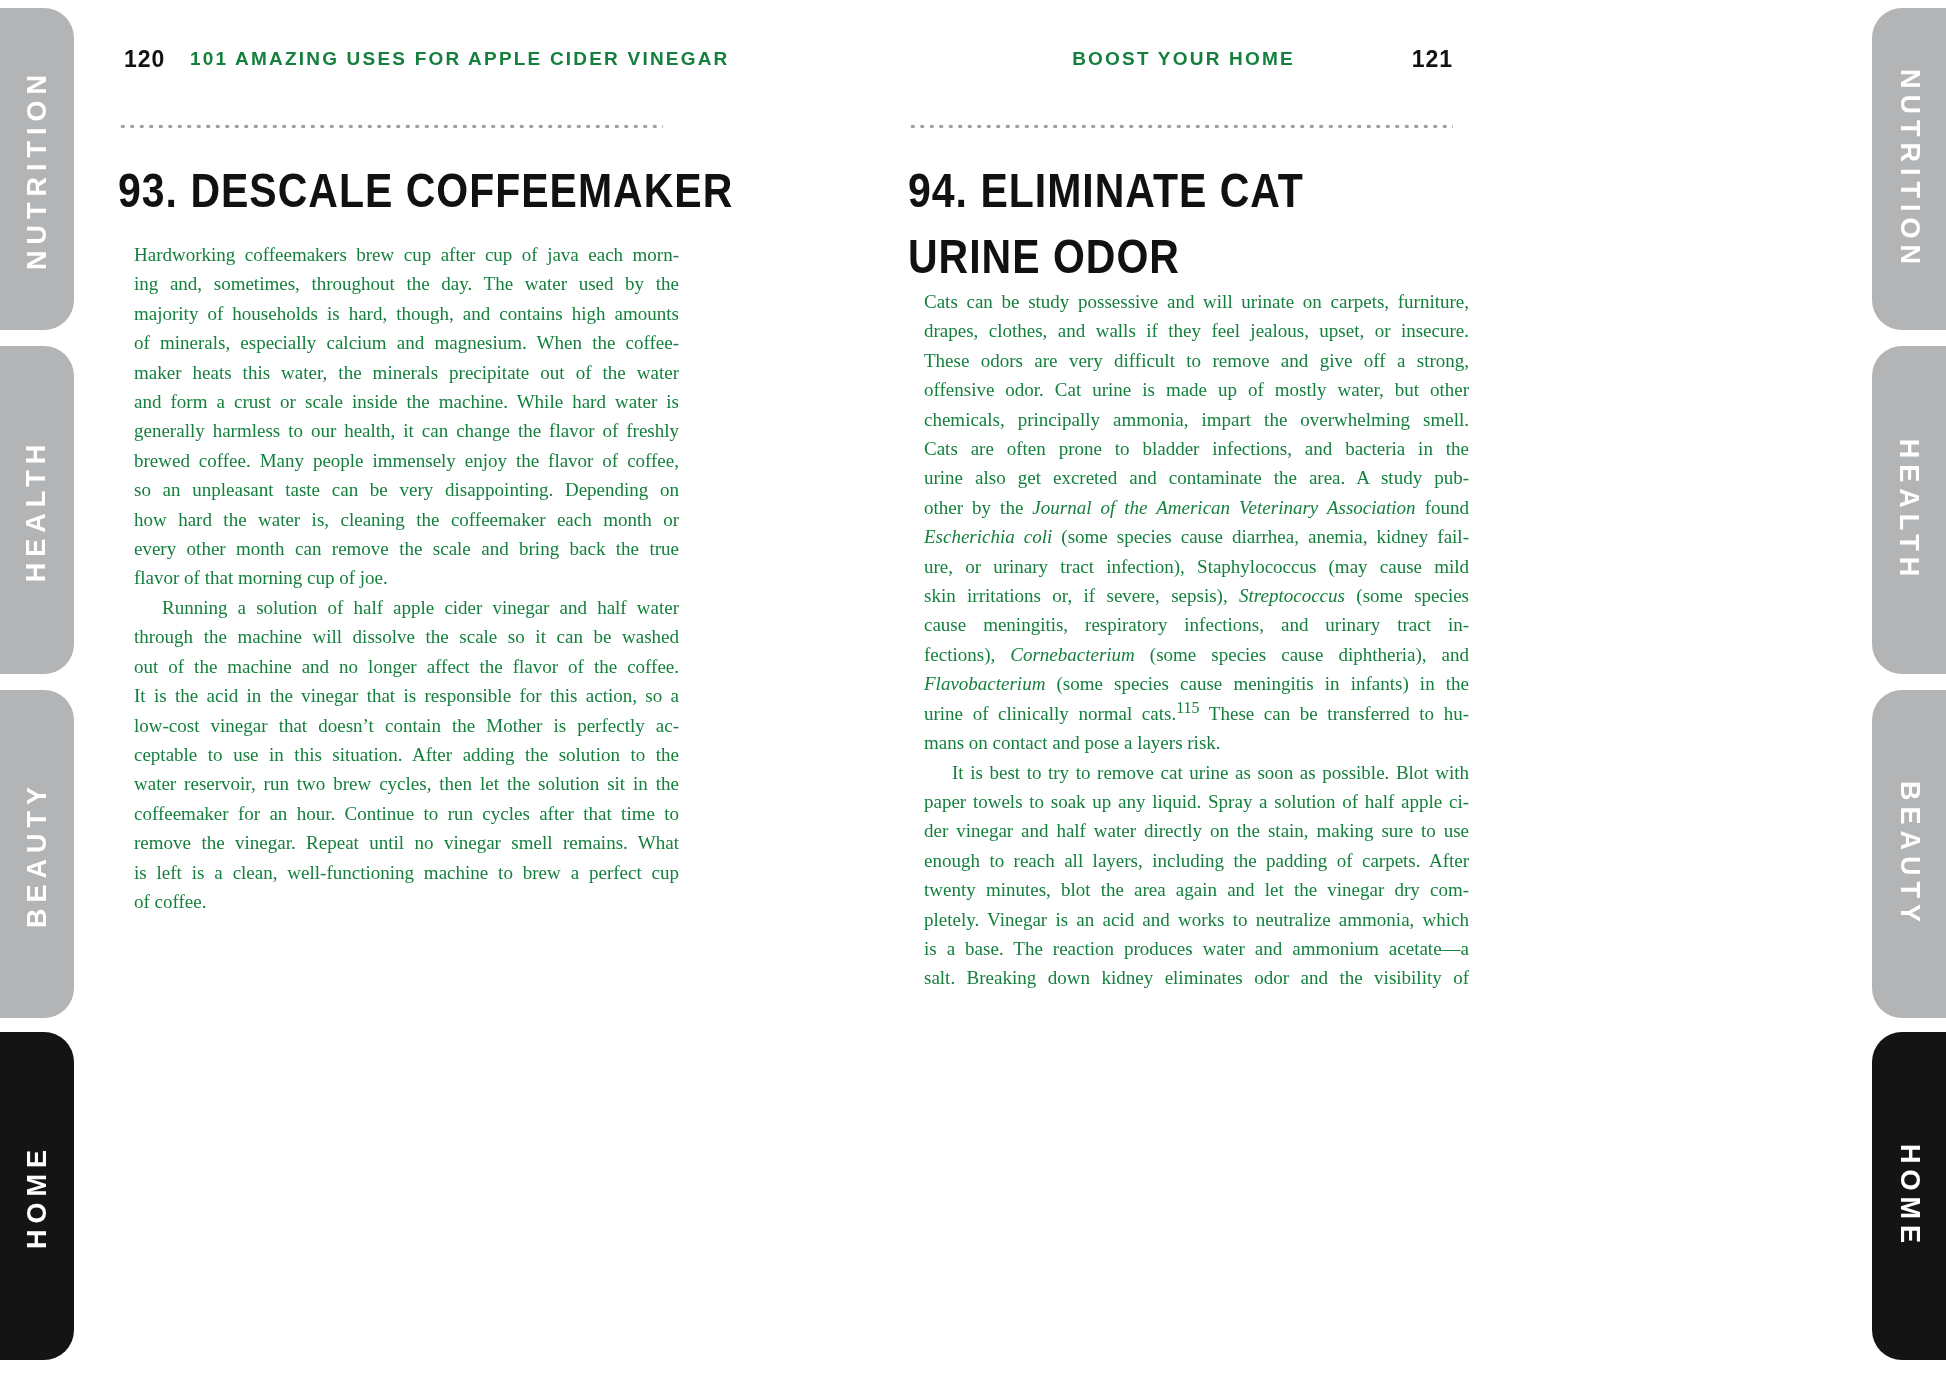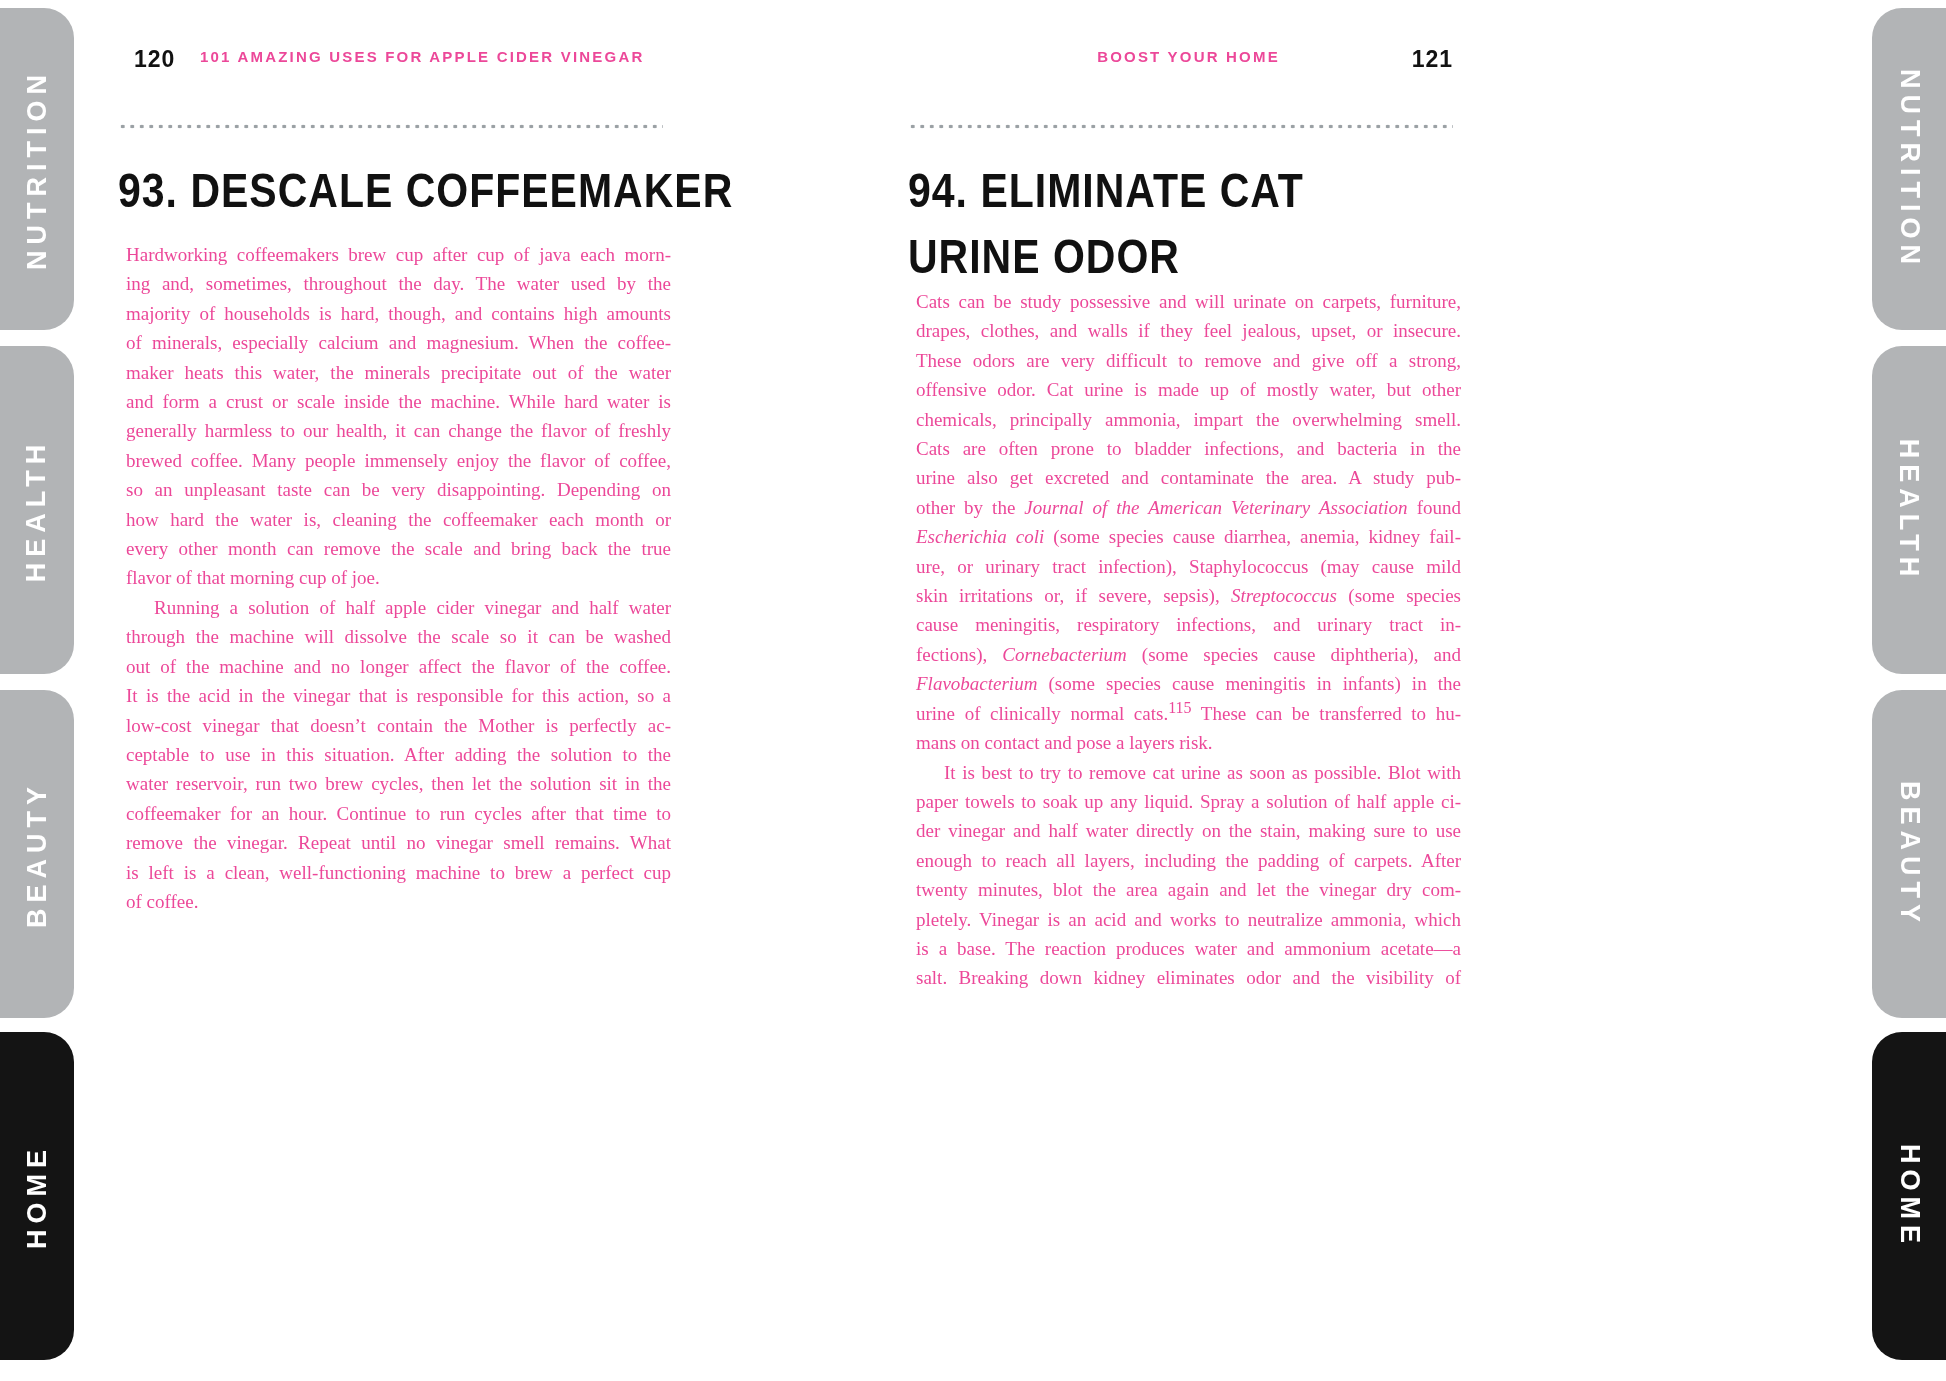--- a/index.html
+++ b/index.html
@@ -19,40 +19,40 @@
   .tab-label{color:#ffffff;font-family:"Liberation Sans",sans-serif;font-weight:bold;
              font-size:27px;letter-spacing:6px;white-space:nowrap;}
   .tab.left-side .tab-label{transform:rotate(-90deg);}
   .tab.right-side .tab-label{transform:rotate(90deg);}
 
   
   .col{position:absolute;top:0;width:545px;height:1381px;}
   .col.left-col{left:118px;}
   .col.right-col{left:908px;}
 
-  .pg-header{position:absolute;top:46px;left:16px;right:0;height:30px;
+  .pg-header{position:absolute;top:46px;left:6px;right:0;height:30px;
              font-family:"Liberation Sans",sans-serif;font-weight:bold;}
   .page-num{position:absolute;top:0;font-size:23px;color:#121212;letter-spacing:1px;}
   .left-col .page-num{left:0;}
   .right-col .page-num{right:0;}
-  .running-head{position:absolute;top:2px;font-size:15px;letter-spacing:2.2px;color:#ec4899;
+  .running-head{position:absolute;top:2px;font-size:19px;letter-spacing:2.2px;color:#15803d;
                 white-space:nowrap;}
   .left-col .running-head{left:66px;}
   .right-col .running-head{left:50%;transform:translateX(-50%);}
 
   .dot-rule{position:absolute;top:124px;left:0;width:100%;height:5px;
             background-image:radial-gradient(circle,#9aa0a4 1.7px,transparent 2.1px);
             background-size:9.5px 5px;background-repeat:repeat-x;background-position:0 50%;}
 
   .sec-title{position:absolute;top:158px;left:0;font-family:"Liberation Sans",sans-serif;
              font-weight:bold;font-size:41px;letter-spacing:1px;color:#111111;
              transform:scaleY(1.16);transform-origin:left top;line-height:57px;white-space:nowrap;}
   .sec-title span{display:block;}
 
-  .body-text{position:absolute;left:8px;width:545px;color:#ec4899;}
+  .body-text{position:absolute;left:16px;width:545px;color:#15803d;}
   .left-col .body-text{top:240px;}
   .right-col .body-text{top:287px;}
   .bline{font-size:19px;line-height:29.4px;text-align:justify;text-align-last:justify;}
   .bline.last{text-align-last:left;}
   .para.indent .bline:first-child{text-indent:28px;}
   .bline em{font-style:italic;}
   .bline sup{font-size:16px;vertical-align:super;line-height:0;}
 </style>
 </head>
 <body>

